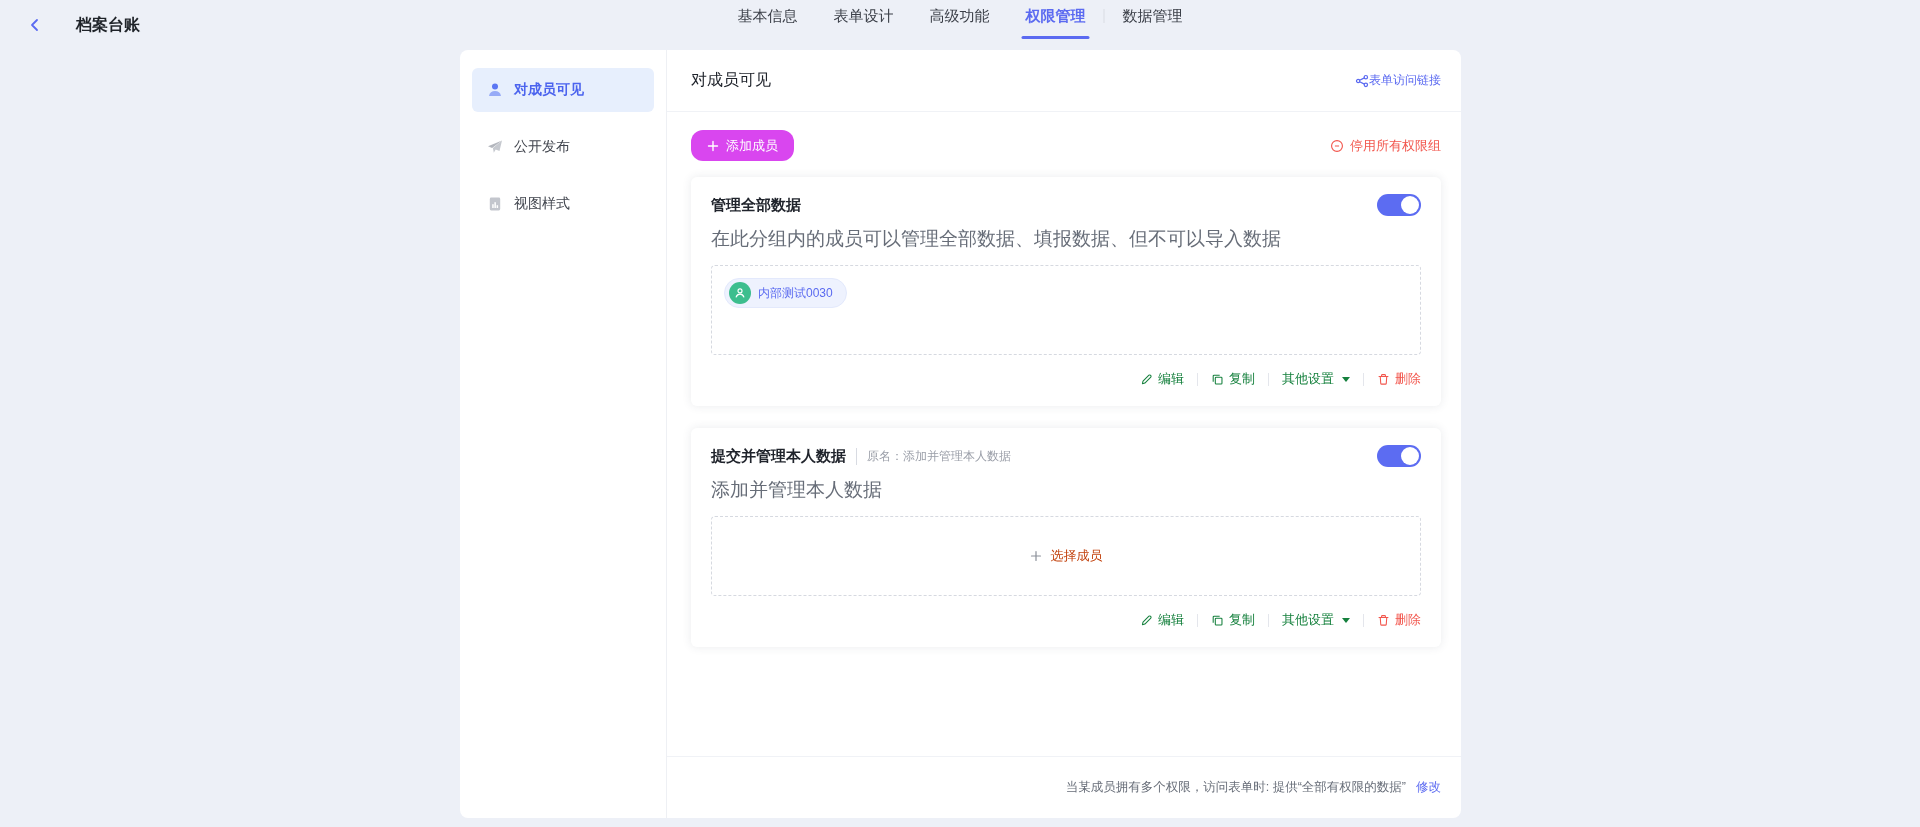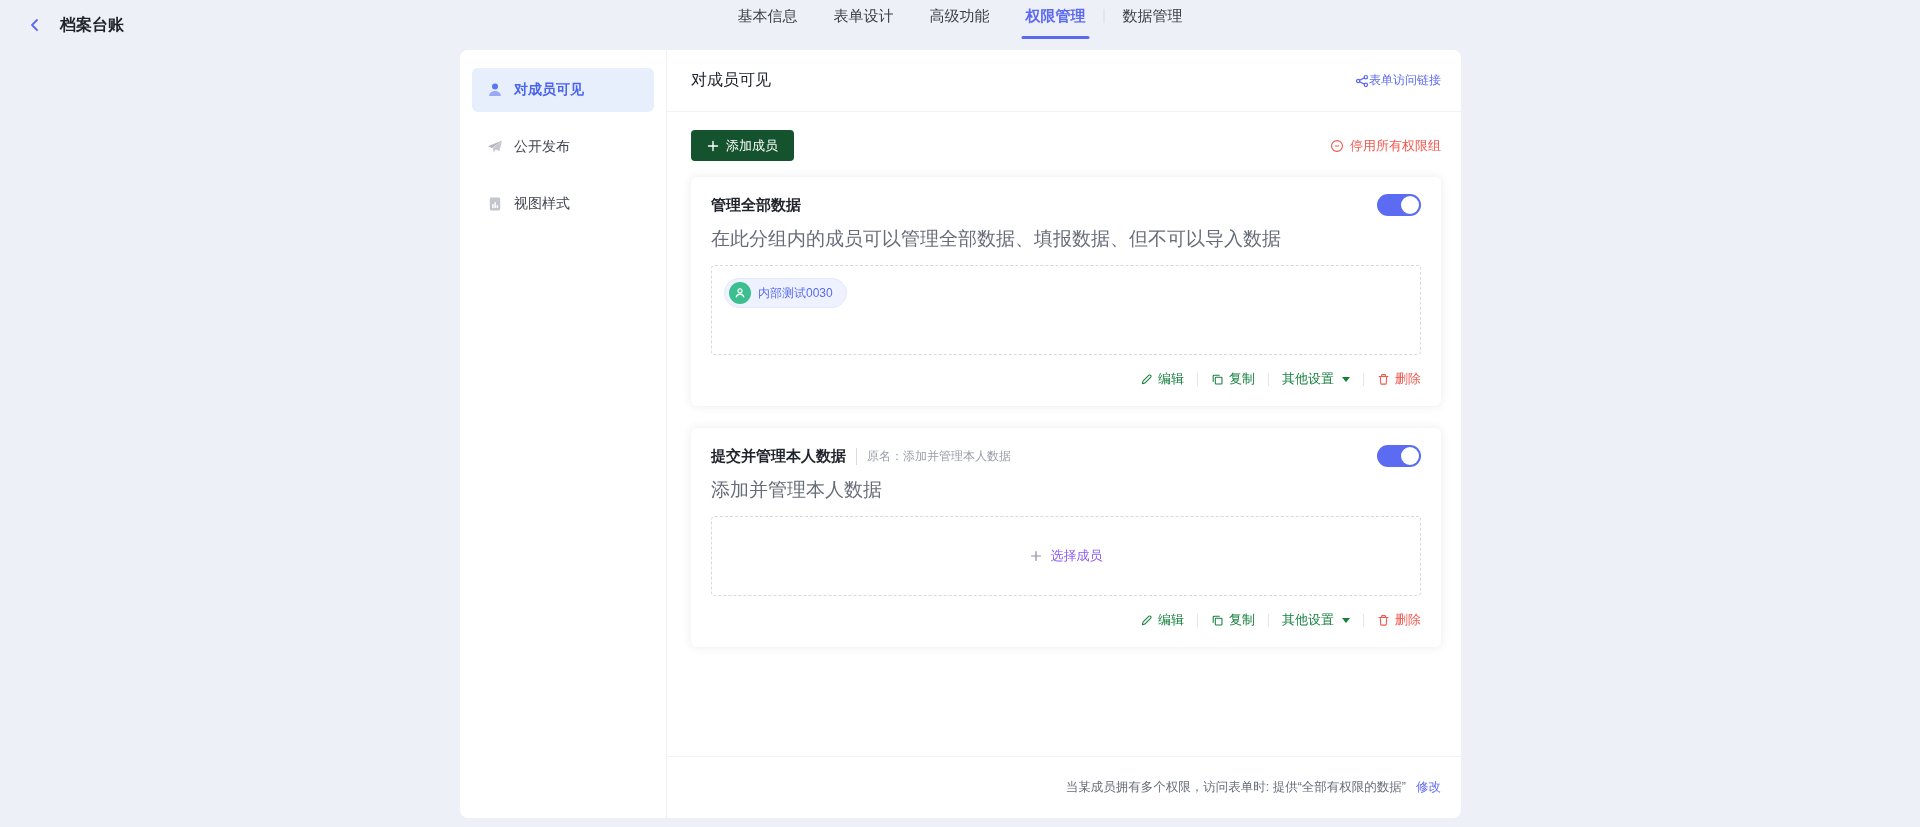--- a/index.html
+++ b/index.html
@@ -6,21 +6,21 @@
   html,body { width:1920px; height:827px; overflow:hidden; }
   body {
     font-family:"Liberation Sans","DejaVu Sans",sans-serif;
     background:#edf0f7;
     color:#1f2329;
     position:relative;
   }
 
   
   .topbar { height:50px; display:flex; align-items:center; padding:0 24px; position:relative; }
-  .topbar-left { display:flex; align-items:center; gap:14px; }
+  .topbar-left { display:flex; align-items:center; gap:30px; }
   .back-btn { background:none; border:none; cursor:pointer; width:22px; height:22px; display:flex; align-items:center; justify-content:center; }
   .app-title { font-size:16px; font-weight:bold; color:#1f2329; }
   .topnav { position:absolute; left:50%; top:0; transform:translateX(-50%); height:32px; display:flex; align-items:center; }
   .nav-item { font-size:15px; color:#3b3f48; text-decoration:none; cursor:pointer; padding:0 18px; height:50px; line-height:50px; position:relative; white-space:nowrap; }
   .nav-item.active { color:#5b6af1; font-weight:bold; }
   .nav-item.active::after { content:""; position:absolute; left:14px; right:14px; bottom:2px; height:3px; border-radius:2px; background:#5b6af1; }
   .nav-sep { width:1px; height:14px; background:#d9dce3; }
 
   
   .panel { position:absolute; left:460px; top:50px; width:1001px; height:768px; background:#fff; border-radius:8px; display:flex; overflow:hidden; }
@@ -32,37 +32,37 @@
   .side-icon { width:16px; height:16px; display:flex; align-items:center; justify-content:center; }
 
   
   .content { flex:1; display:flex; flex-direction:column; min-width:0; }
   .content-header { height:62px; flex-shrink:0; display:flex; align-items:center; justify-content:space-between; padding:0 20px 0 24px; border-bottom:1px solid #f0f2f6; }
   .content-title { font-size:16px; font-weight:normal; color:#20242c; }
   .access-link { display:inline-flex; align-items:center; font-size:12px; color:#5b6af1; text-decoration:none; cursor:pointer; }
 
   .content-body { flex:1; display:flex; flex-direction:column; padding:18px 20px 0 24px; }
   .toolbar { display:flex; align-items:center; justify-content:space-between; margin-bottom:16px; }
-  .add-btn { display:inline-flex; align-items:center; gap:7px; background:#14532d; color:#fff; border:none; border-radius:4px; height:31px; padding:0 16px; font-size:13px; cursor:pointer; font-family:inherit; }
+  .add-btn { display:inline-flex; align-items:center; gap:7px; background:#d946ef; color:#fff; border:none; border-radius:12px; height:31px; padding:0 16px; font-size:13px; cursor:pointer; font-family:inherit; }
   .disable-link { display:inline-flex; align-items:center; gap:6px; font-size:13px; color:#f2564d; text-decoration:none; cursor:pointer; }
 
   
   .card { background:#fff; border-radius:6px; box-shadow:0 0 10px rgba(45,55,80,0.10); padding:17px 20px 18px; margin-bottom:22px; }
   .card-head { display:flex; align-items:center; justify-content:space-between;text-align:center; }
   .card-title-wrap { display:flex; align-items:center; }
   .card-title { font-size:15px; font-weight:bold; color:#20242c; }
   .orig-name { font-size:12px; color:#9a9ea8; font-weight:normal; border-left:1px solid #d8dbe2; margin-left:10px; padding-left:10px; }
   .card-desc { font-size:19px; color:#676d78; margin-top:10px; }
 
   .toggle { width:44px; height:22px; border-radius:11px; background:#5c6cf2; display:flex; align-items:center; padding:2px; cursor:pointer; flex-shrink:0; }
   .toggle.on { justify-content:flex-end; }
   .toggle .knob { width:18px; height:18px; border-radius:50%; background:#fff; }
 
   .member-box { margin-top:13px; border:1px dashed #d6d9e0; border-radius:4px; min-height:90px; padding:12px; }
-  .member-box.empty { min-height:80px; display:flex; align-items:center; justify-content:center; gap:9px; color:#8b5cf6; font-size:13px; cursor:pointer; }
+  .member-box.empty { min-height:80px; display:flex; align-items:center; justify-content:center; gap:9px; color:#c2410c; font-size:13px; cursor:pointer; }
   .chip { display:inline-flex; align-items:center; gap:7px; background:#eef2fe; border:1px solid #e3e9fc; border-radius:15px; height:30px; padding:0 13px 0 4px; font-size:12px; color:#5a6af0; }
   .chip-avatar { width:22px; height:22px; border-radius:50%; background:#3dbe8e; display:flex; align-items:center; justify-content:center; }
 
   .card-actions { display:flex; align-items:center; justify-content:flex-end; margin-top:15px; }
   .action { display:inline-flex; align-items:center; gap:5px; font-size:13px; color:#15803d; text-decoration:none; cursor:pointer; }
   .action.danger { color:#f2564d; }
   .act-sep { width:1px; height:13px; background:#e4e6ec; margin:0 13px; }
   .caret { width:0; height:0; border-left:4px solid transparent; border-right:4px solid transparent; border-top:5px solid currentColor; margin-left:3px; display:inline-block; }
 
   .content-footer { margin-top:auto; border-top:1px solid #f0f2f6; min-height:62px; display:flex; align-items:center; justify-content:flex-end; gap:10px; padding:0 20px; font-size:12.5px; color:#676d78; margin-left:-24px; margin-right:-20px; padding-right:20px; }

